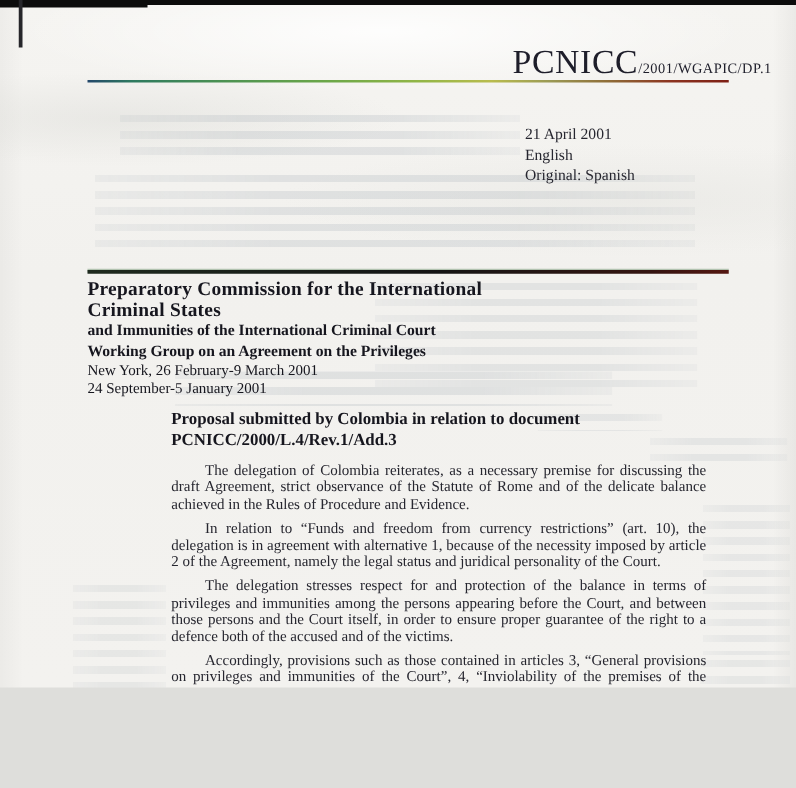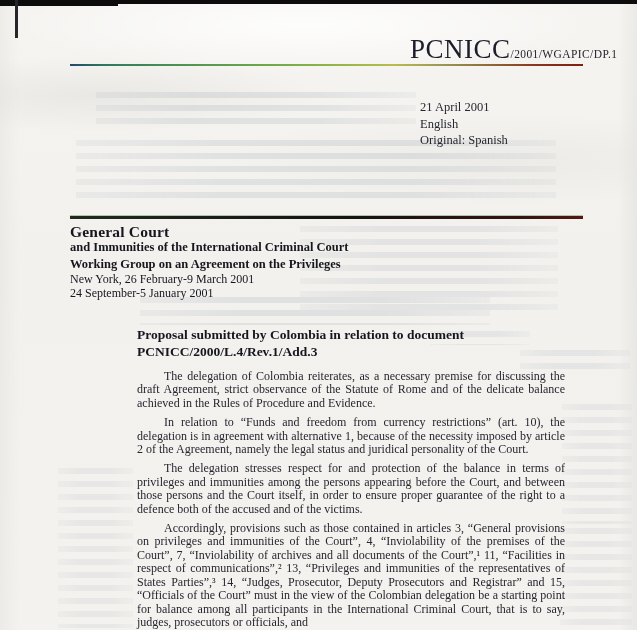--- a/index.html
+++ b/index.html
@@ -1,21 +1,21 @@
 <!DOCTYPE html>
 <html><head>
 <meta charset="utf-8">
 <style>
   html,body{margin:0;padding:0;}
   body{
     width:637px;height:630px;overflow:hidden;background:#dededb;
     font-family:"Liberation Serif","DejaVu Serif",serif;
   }
   .scan{
-    position:relative;width:637px;height:630px;overflow:hidden;
+    position:relative;width:637px;height:550px;overflow:hidden;
     color:#23232e;
     background:
       radial-gradient(ellipse 420px 70px at 48% 25px, rgba(255,255,255,0.85), rgba(255,255,255,0) 70%),
       radial-gradient(ellipse 300px 50px at 15% 95px, rgba(223,223,219,0.55), rgba(223,223,219,0) 75%),
       radial-gradient(ellipse 380px 60px at 80% 160px, rgba(228,228,224,0.5), rgba(228,228,224,0) 75%),
       linear-gradient(90deg, rgba(0,0,0,0.03), rgba(0,0,0,0) 3%, rgba(0,0,0,0) 97%, rgba(0,0,0,0.045)),
       linear-gradient(#f5f4f1, #f2f1ee 40%, #f3f2ef);
   }
 
   
@@ -101,21 +101,22 @@
   <div class="rule-top"></div>
 
   <div class="date-block">
     <div>21 April 2001</div>
     <div>English</div>
     <div>Original: Spanish</div>
   </div>
 
   <div class="rule-org"></div>
   <div class="org-block">
-    <div class="org-title">General Court</div>
+    <div class="org-title">Preparatory Commission for the International</div>
+    <div class="org-title">Criminal States</div>
     <div class="org-sub" style="margin-top:0;">and Immunities of the International Criminal Court</div>
     <div class="org-sub">Working Group on an Agreement on the Privileges</div>
     <div class="org-session first">New York, 26 February-9 March 2001</div>
     <div class="org-session">24 September-5 January 2001</div>
   </div>
 
   <div class="content">
     <div class="doc-title">
       <div>Proposal submitted by Colombia in relation to document</div>
       <div>PCNICC/2000/L.4/Rev.1/Add.3</div>

